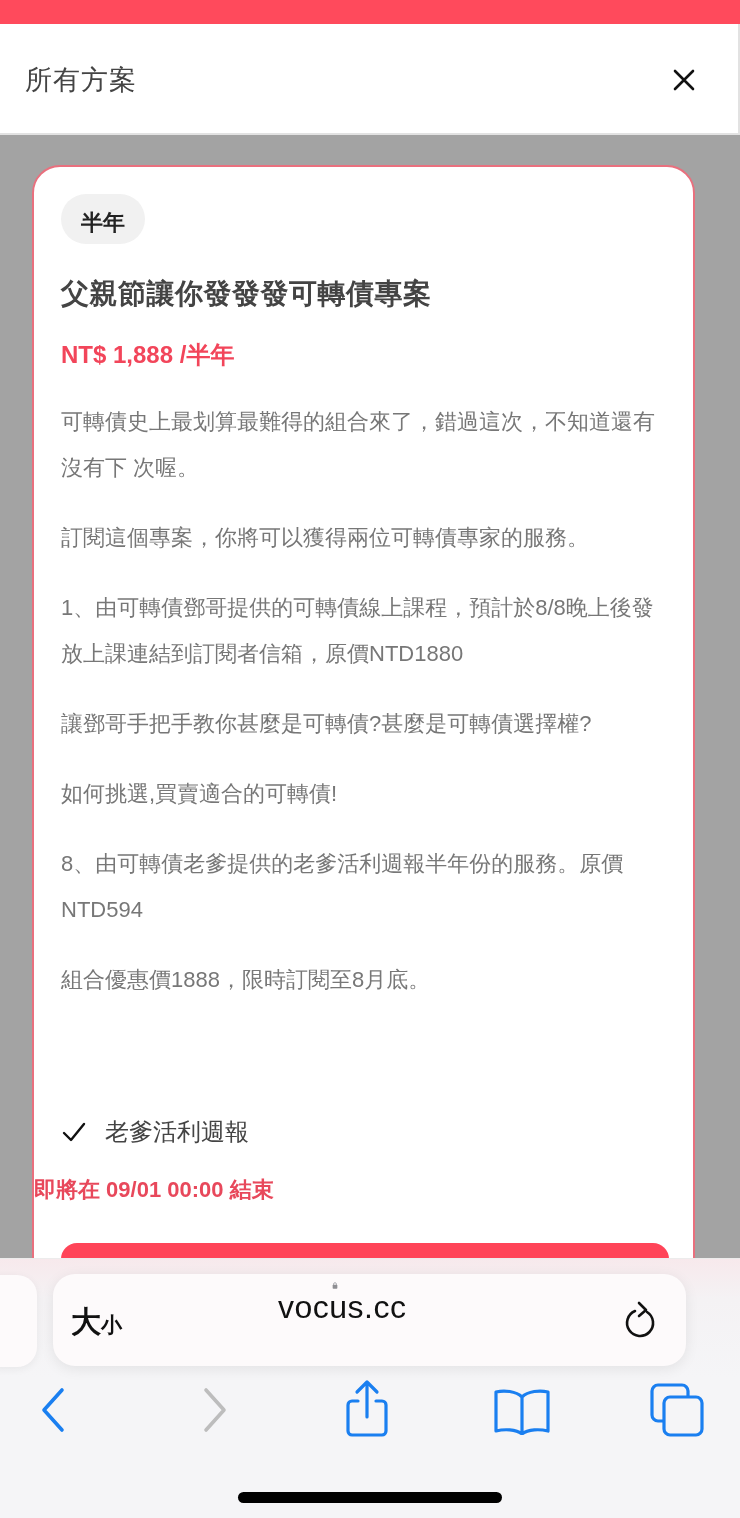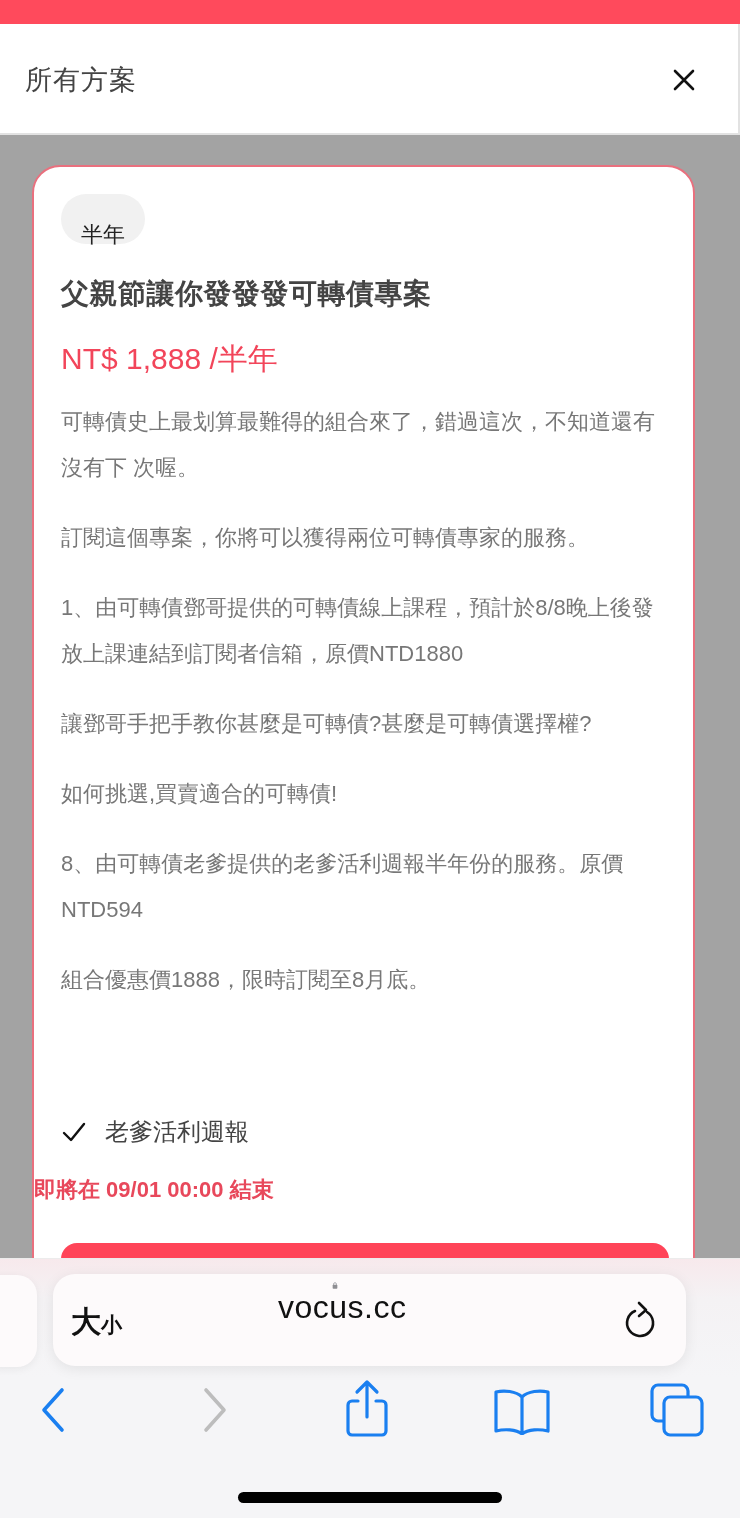--- a/index.html
+++ b/index.html
@@ -24,31 +24,31 @@
     position: absolute; left: 668px; top: 40px; width: 32px; height: 32px;
     cursor: pointer;
   }
   .right-edge { position: absolute; right: 0; top: 24px; width: 2px; height: 111px; background: #e2e2e2; }
 
   .card {
     position: absolute; left: 32px; top: 165px; width: 663px; height: 1200px;
     border: 2px solid #e9707e; border-radius: 28px; background: #fff;
   }
   .badge {
-    position: absolute; left: 27px; top: 27px; height: 50px; padding: 16px 20px;
+    position: absolute; left: 27px; top: 27px; height: 50px; padding: 4px 20px;
     background: #f1f1f1; border-radius: 25px;
-    font-size: 22px; color: #222; line-height: 50px; font-weight: normal;
+    font-size: 22px; color: #222; line-height: 50px; font-weight: bold;
   }
   .plan-title {
     position: absolute; left: 27px; top: 108px;
     font-size: 28px; color: #444; font-weight: bold; letter-spacing: 0.5px;
   }
   .price {
     position: absolute; left: 27px; top: 172px;
-    font-size: 30px; color: #f2455a; font-weight: normal;
+    font-size: 24px; color: #f2455a; font-weight: bold;
   }
   .desc {
     position: absolute; left: 27px; top: 232px; width: 610px;
     font-size: 22px; color: #777; line-height: 46px;
   }
   .desc p { margin-bottom: 24px; }
   .feature {
     position: absolute; left: 27px; top: 945px; height: 40px;
     display: flex; align-items: center;
     font-size: 24px; color: #444;

